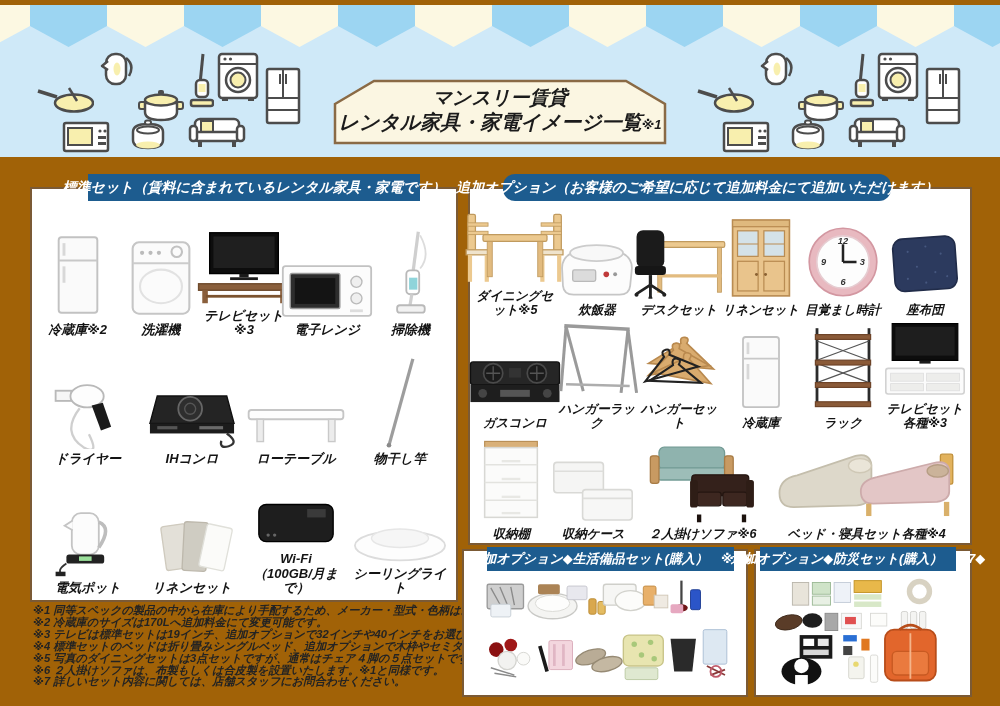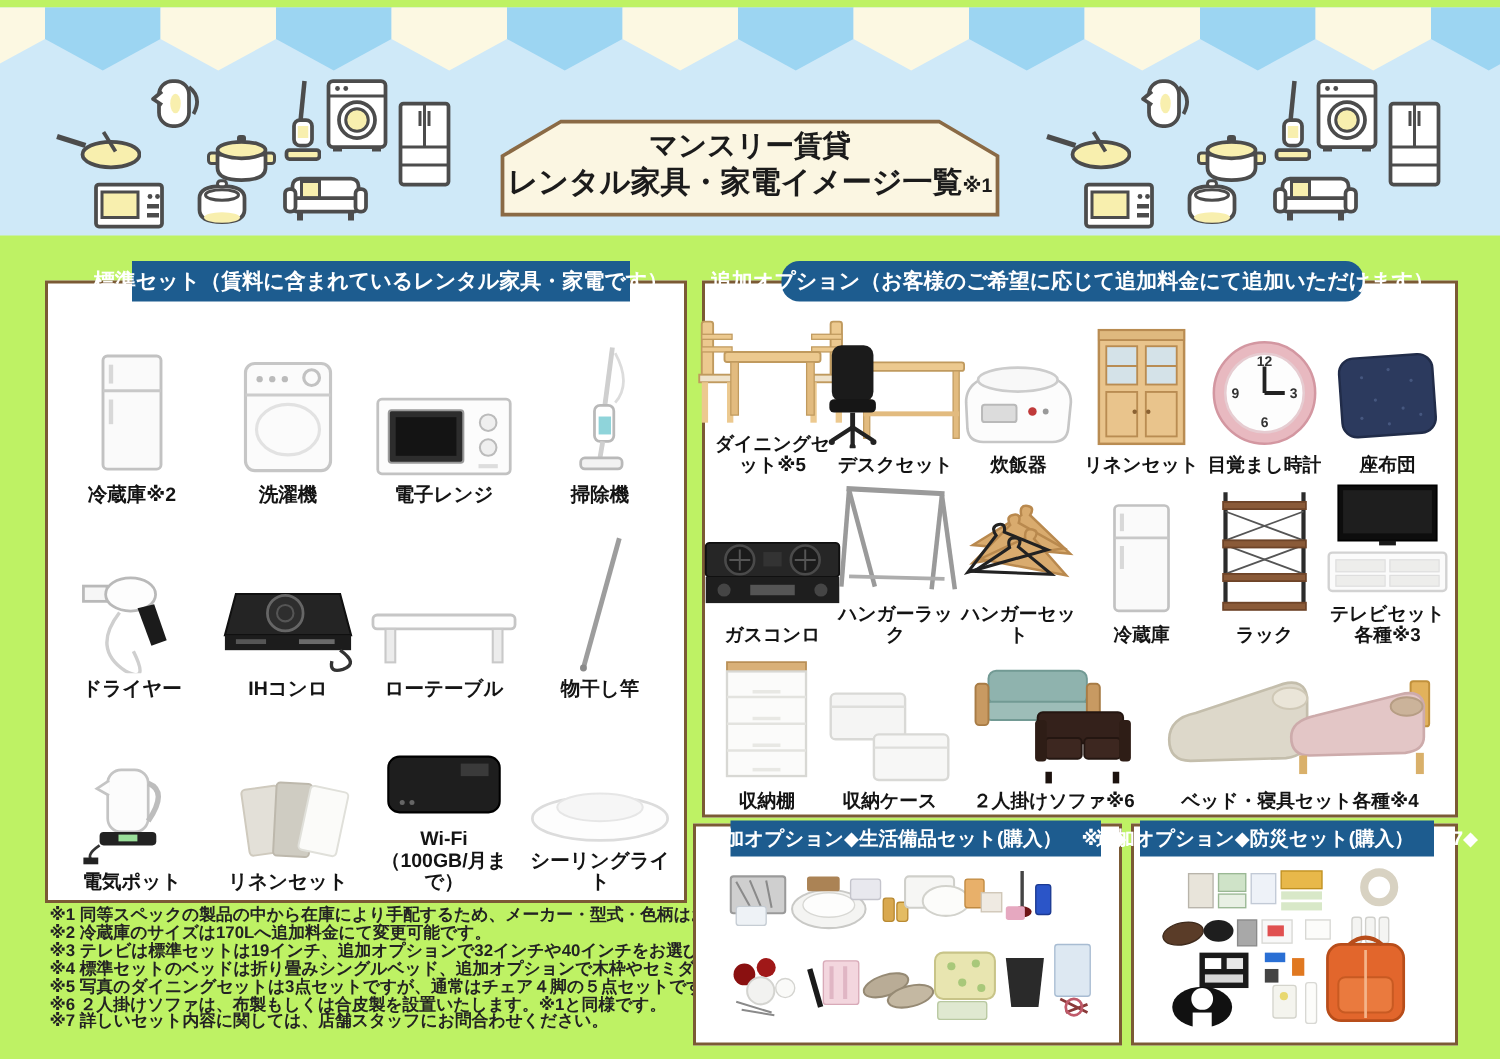--- a/index.html
+++ b/index.html
@@ -1,17 +1,17 @@
 <!DOCTYPE html>
 <html><head>
 <meta charset="utf-8">
 <style>
   html,body{margin:0;padding:0;background:#fff;}
-  .page{position:relative;width:1000px;height:706px;background:#bef264;
-        font-family:"Liberation Sans","DejaVu Sans",sans-serif;overflow:hidden;}
+  .page{position:relative;width:1000px;height:706px;background:#a16207;
+        font-family:"Liberation Sans","DejaVu Sans",sans-serif;overflow:hidden;font-style:italic;}
   
   .awning{position:absolute;left:0;top:0;width:1000px;height:158px;}
   .deco{position:absolute;top:46px;width:270px;height:112px;}
   .deco-left{left:36px;}
   .deco-right{left:696px;}
   .deco svg{position:absolute;}
   
   .plaque{position:absolute;left:332px;top:78px;width:336px;height:68px;}
   .plaque svg{position:absolute;left:0;top:0;}
   .plaque .ptext{position:absolute;left:0;top:8px;width:100%;text-align:center;color:#1b1b1b;}
@@ -20,21 +20,21 @@
   .plaque .note{font-size:13px;font-weight:bold;}
   
   .box{position:absolute;background:#ffffff;border:2px solid #7b5a35;box-sizing:border-box;}
   .standard-box{left:30px;top:187px;width:428px;height:415px;}
   .option-box{left:468px;top:187px;width:504px;height:358px;}
   .life-box{left:462px;top:549px;width:286px;height:148px;}
   .bosai-box{left:754px;top:549px;width:218px;height:148px;}
   .tab{position:absolute;background:#1d5c8f;color:#fff;font-weight:bold;z-index:5;
        display:flex;align-items:center;justify-content:center;white-space:nowrap;}
   .std-header{left:88px;top:174px;width:332px;height:27px;font-size:14px;text-align:right;}
-  .opt-header{left:521px;top:174px;width:388px;height:27px;font-size:14px;border-radius:12px;}
+  .opt-header{left:503px;top:174px;width:388px;height:27px;font-size:14px;border-radius:12px;}
   .life-header{left:487px;top:547px;width:247px;height:24px;font-size:13px;}
   .bosai-header{left:760px;top:547px;width:196px;height:24px;font-size:13px;}
   
   .grid{position:absolute;left:0;top:0;width:100%;height:100%;display:flex;flex-direction:column;box-sizing:border-box;}
   .standard-box .grid{padding:20px 4px 4px 4px;}
   .option-box .grid{padding:16px 4px 2px 4px;}
   .srow{display:flex;align-items:flex-end;flex:1;}
   .item{flex:1;display:flex;flex-direction:column;align-items:center;justify-content:flex-end;min-width:0;}
   .thumb{margin-bottom:3px;flex-shrink:0;}
   .label{font-weight:bold;font-size:13px;line-height:1.12;text-align:center;color:#141414;
@@ -579,20 +579,26 @@
             </svg>
           <div class="label">冷蔵庫※2</div>
         </div>
         <div class="item">
           <svg class="thumb" width="74" height="84" viewBox="0 0 70 80">
               <use href="#sym-washer"></use>
             </svg>
           <div class="label">洗濯機</div>
         </div>
         <div class="item">
+          <svg class="thumb" width="102" height="76" viewBox="0 0 110 80">
+              <use href="#sym-tvset"></use>
+            </svg>
+          <div class="label">テレビセット※3</div>
+        </div>
+        <div class="item">
           <svg class="thumb" width="92" height="58" viewBox="0 0 100 62">
               <use href="#sym-micro"></use>
             </svg>
           <div class="label">電子レンジ</div>
         </div>
         <div class="item">
           <svg class="thumb" width="46" height="92" viewBox="0 0 50 96">
               <use href="#sym-vacuum"></use>
             </svg>
           <div class="label">掃除機</div>
@@ -658,30 +664,30 @@
   <section class="box option-box">
     <div class="grid">
       <div class="srow">
         <div class="item">
           <svg class="thumb" width="102" height="80" viewBox="0 0 120 95">
               <use href="#sym-dining"></use>
             </svg>
           <div class="label">ダイニングセット※5</div>
         </div>
         <div class="item">
+          <svg class="thumb" width="84" height="62" viewBox="0 0 95 70">
+              <use href="#sym-ricecooker"></use>
+            </svg>
+          <div class="label">炊飯器</div>
+        </div>
+        <div class="item">
           <svg class="thumb" width="98" height="76" viewBox="0 0 120 90">
               <use href="#sym-deskset"></use>
             </svg>
           <div class="label">デスクセット</div>
-        </div>
-        <div class="item">
-          <svg class="thumb" width="84" height="62" viewBox="0 0 95 70">
-              <use href="#sym-ricecooker"></use>
-            </svg>
-          <div class="label">炊飯器</div>
         </div>
         <div class="item">
           <svg class="thumb" width="70" height="84" viewBox="0 0 85 100">
               <use href="#sym-cupboard"></use>
             </svg>
           <div class="label">リネンセット</div>
         </div>
         <div class="item">
           <svg class="thumb" width="76" height="76" viewBox="0 0 90 90">
               <use href="#sym-clock"></use>

